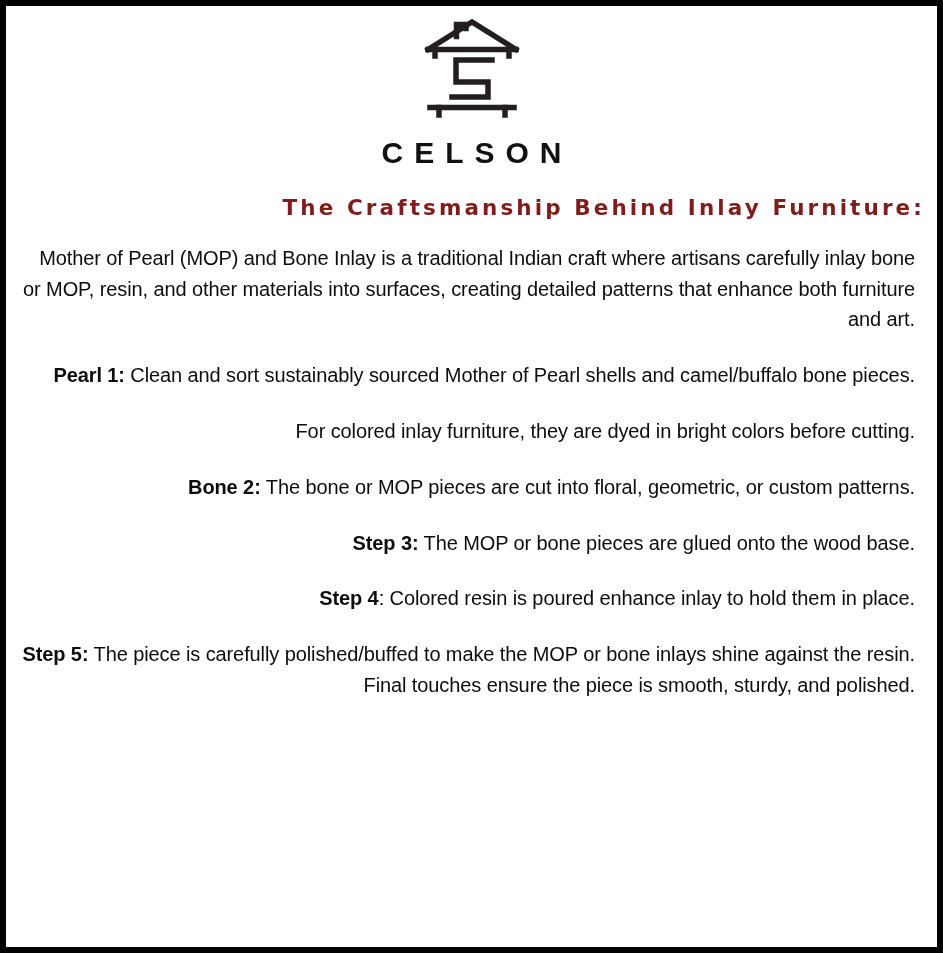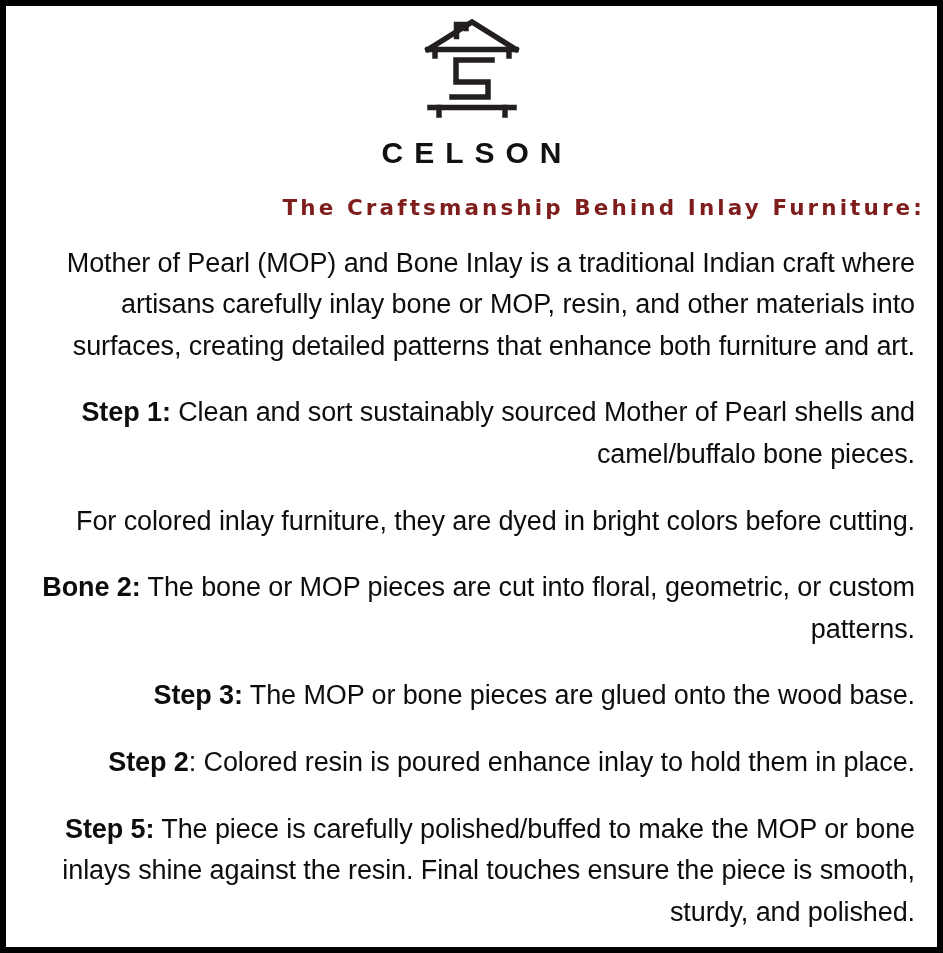--- a/index.html
+++ b/index.html
@@ -64,21 +64,21 @@
   }
 
   
   .body-copy {
     margin-top: 22px;
     margin-left: 4px;
     margin-right: 10px;
   }
   .para {
     font-family: "Liberation Sans", "DejaVu Sans", sans-serif;
-    font-size: 27px;
+    font-size: 20px;
     font-weight: 400;
     color: #0d0d0d;
     line-height: 1.54;
     margin: 0 0 25px 0;
     letter-spacing: -0.1px;
   }
   .para:last-child { margin-bottom: 17px; }
   .step-label {
     font-weight: 700;
   }
@@ -117,35 +117,35 @@
       <div class="brand-name">CELSON</div>
     </div>
 
     <h1 class="headline">The Craftsmanship Behind Inlay Furniture:</h1>
 
     <div class="body-copy">
 
       <p class="para">Mother of Pearl (MOP) and Bone Inlay is a traditional Indian craft where artisans carefully inlay bone or MOP, resin, and other materials into surfaces, creating detailed patterns that enhance both furniture and art.</p>
 
       <p class="para">
-        <span class="step-label">Step 1:</span><span> Clean and sort sustainably sourced Mother of Pearl shells and camel/buffalo bone pieces.</span>
+        <span class="step-label">Pearl 1:</span><span> Clean and sort sustainably sourced Mother of Pearl shells and camel/buffalo bone pieces.</span>
       </p>
 
       <p class="para">For colored inlay furniture, they are dyed in bright colors before cutting.</p>
 
       <p class="para">
         <span class="step-label">Bone 2:</span><span> The bone or MOP pieces are cut into floral, geometric, or custom patterns.</span>
       </p>
 
       <p class="para">
         <span class="step-label">Step 3:</span><span> The MOP or bone pieces are glued onto the wood base.</span>
       </p>
 
       <p class="para">
-        <span class="step-label">Step 2</span><span class="step-sep">:</span><span> Colored resin is poured enhance inlay to hold them in place.</span>
+        <span class="step-label">Step 4</span><span class="step-sep">:</span><span> Colored resin is poured enhance inlay to hold them in place.</span>
       </p>
 
       <p class="para">
         <span class="step-label">Step 5:</span><span> The piece is carefully polished/buffed to make the MOP or bone inlays shine against the resin. Final touches ensure the piece is smooth, sturdy, and polished.</span>
       </p>
 
     </div>
   </div>
 </div>
 

